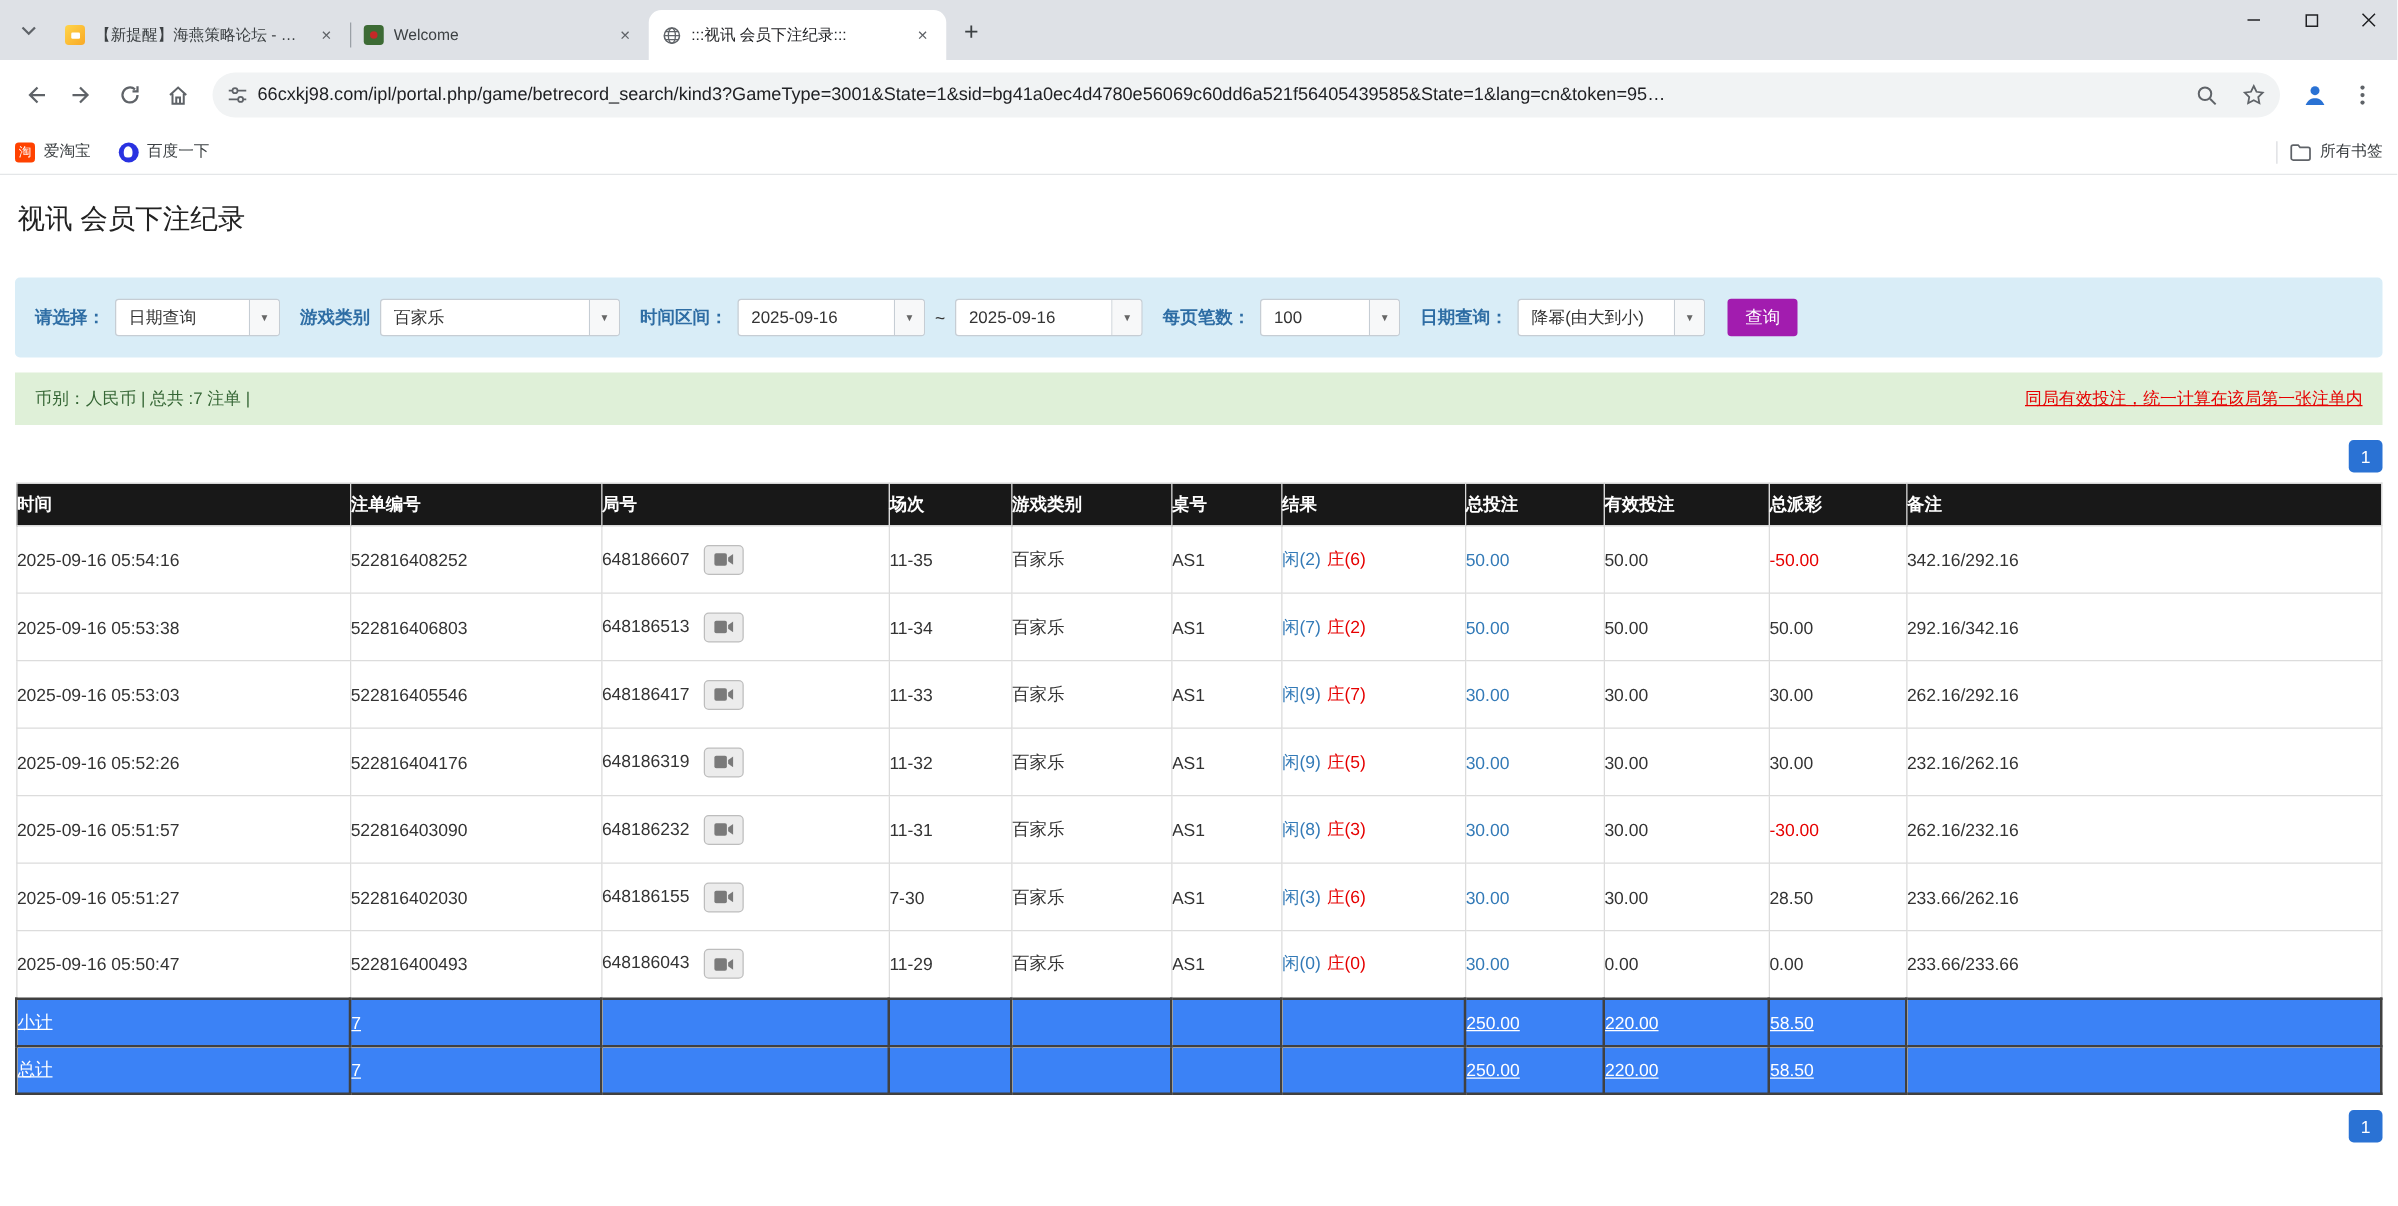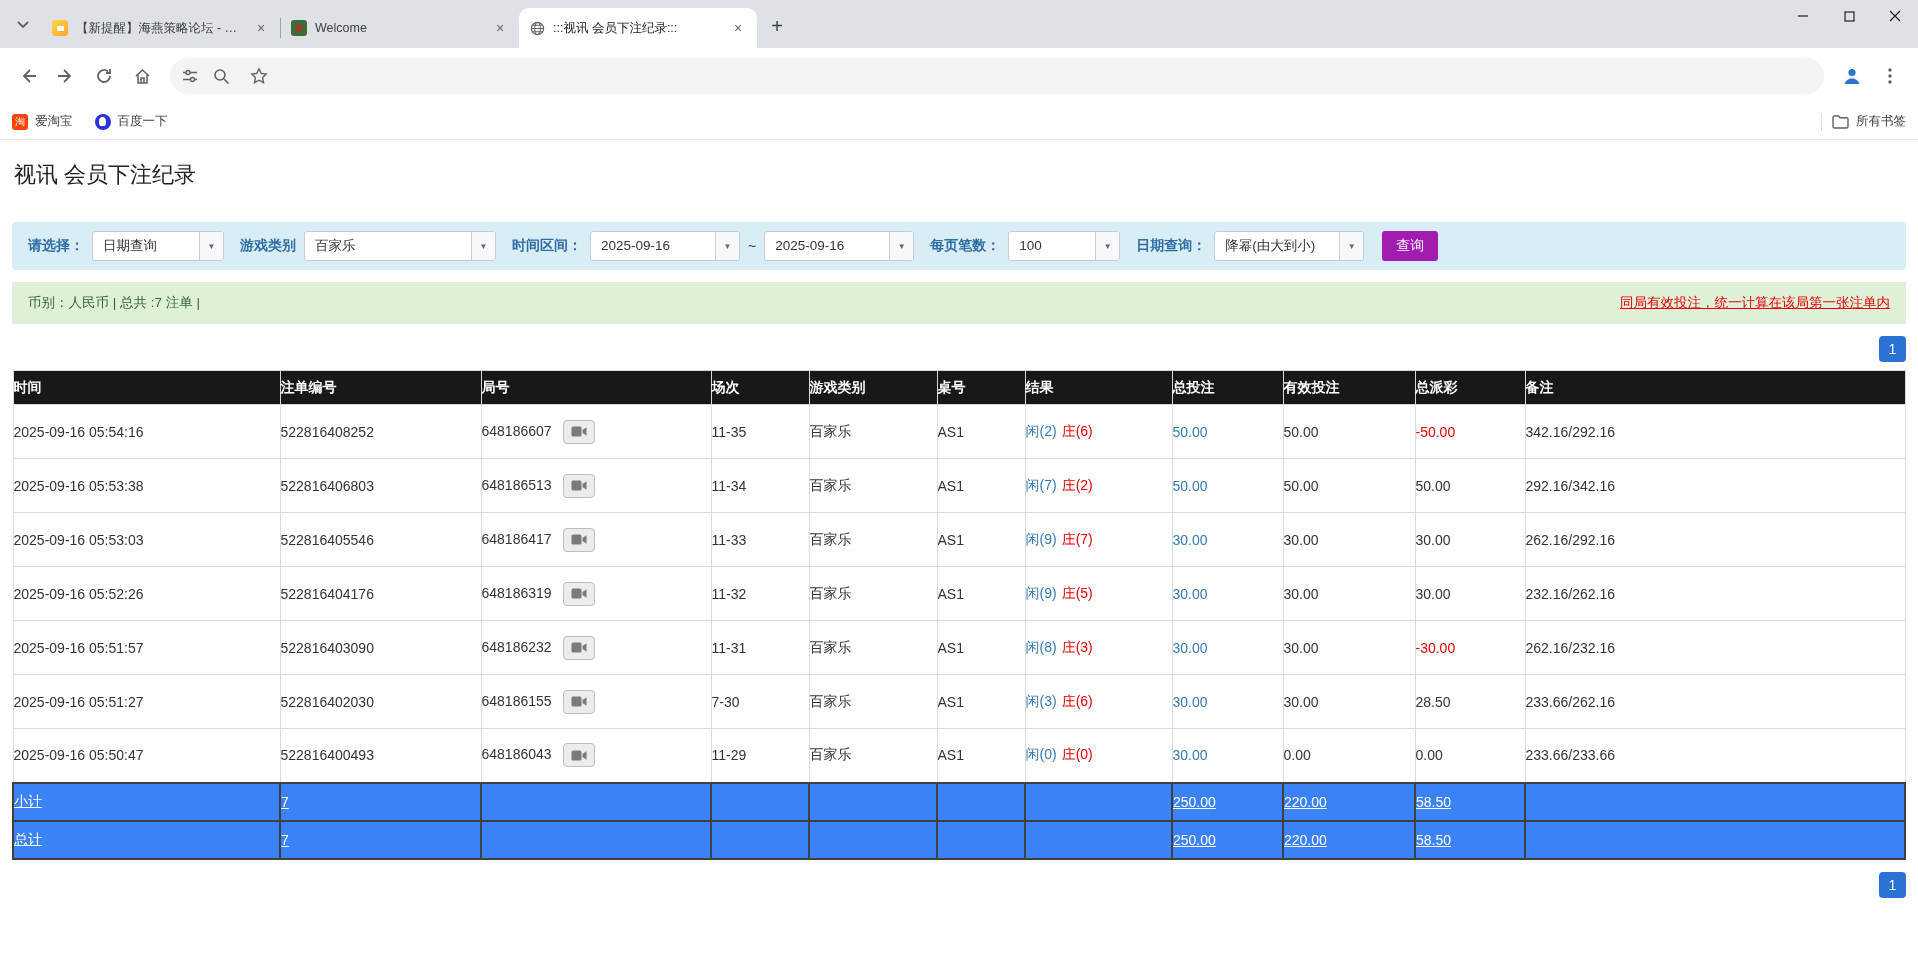--- a/index.html
+++ b/index.html
@@ -35,21 +35,21 @@
   .bm-taobao { background:#ff4200; }
   .bm-baidu { background:#2932e1; border-radius:50%; }
   .bm-baidu::after { content:""; width:7px; height:9px; background:#fff; border-radius:50% 50% 40% 40%; }
   .bm-right { margin-left:auto; display:flex; align-items:center; gap:10px; }
   .bm-divider { width:1px; height:18px; background:#dadce0; }
 
   
   .page { padding:0 12px; background:#fff; }
   h1.page-title { font-size:22px; font-weight:500; color:#222; margin:20px 2px 16px; }
 
-  .filterbar { background:#d9edf7; border-radius:4px; height:48px; display:flex; align-items:center; padding:0 16px; gap:8px; font-size:14px;margin-top:32px; }
+  .filterbar { background:#d9edf7; border-radius:4px; height:64px; display:flex; align-items:center; padding:0 16px; gap:8px; font-size:14px;margin-top:32px; }
   .flabel { color:#2e6da4; font-weight:bold; margin-left:8px; white-space:nowrap; }
   .flabel:first-child { margin-left:0; }
   .combo { background:#fff; border:1px solid #c6cdd4; border-radius:3px; height:30px; display:flex; align-items:stretch; cursor:pointer; }
   .cval { padding:0 10px; line-height:28px; font-size:13.5px; color:#333; flex:1; white-space:nowrap; overflow:hidden; }
   .carrow { width:24px; border-left:1px solid #c6cdd4; background:#f7f8f9; display:flex; align-items:center; justify-content:center; font-size:8px; color:#666; border-radius:0 2px 2px 0; }
   .w130{width:132px} .w190{width:192px} .w150{width:150px} .w110{width:112px} .w148{width:150px}
   .tilde { color:#333; }
   .search-btn { background:#a21caf; color:#fff; border:none; border-radius:3px; height:30px; padding:0 14px; font-size:14px; margin-left:10px; cursor:pointer; }
 
   .infobar { background:#dff0d8; height:42px; margin-top:12px; display:flex; align-items:center; justify-content:space-between; padding:0 16px; font-size:13.5px; }
@@ -146,20 +146,21 @@
         <path d="M3 9l6.5-6L16 9M5 8v8h9V8M8 16v-5h3v5" fill="none" stroke="#5f6368" stroke-width="1.6"></path>
       </svg>
   </div>
 
   <div class="addressbar">
     <svg width="16" height="16" viewBox="0 0 16 16">
         <path d="M1 4.5h14M1 11.5h14" stroke="#5f6368" stroke-width="1.4"></path>
         <circle cx="6" cy="4.5" r="2" fill="#f1f3f4" stroke="#5f6368" stroke-width="1.4"></circle>
         <circle cx="10.5" cy="11.5" r="2" fill="#f1f3f4" stroke="#5f6368" stroke-width="1.4"></circle>
       </svg>
+    <span class="url">66cxkj98.com/ipl/portal.php/game/betrecord_search/kind3?GameType=3001&amp;State=1&amp;sid=bg41a0ec4d4780e56069c60dd6a521f56405439585&amp;State=1&amp;lang=cn&amp;token=95…</span>
     <div class="abtn">
       <svg width="17" height="17" viewBox="0 0 17 17">
           <circle cx="7" cy="7" r="5" fill="none" stroke="#5f6368" stroke-width="1.6"></circle>
           <path d="M11 11l4.5 4.5" stroke="#5f6368" stroke-width="1.6"></path>
         </svg>
     </div>
     <div class="abtn">
       <svg width="18" height="18" viewBox="0 0 18 18">
           <path d="M9 1.8l2.2 4.6 5 .7-3.6 3.5.9 5L9 13.2 4.5 15.6l.9-5L1.8 7.1l5-.7z" fill="none" stroke="#5f6368" stroke-width="1.4"></path>
         </svg>

